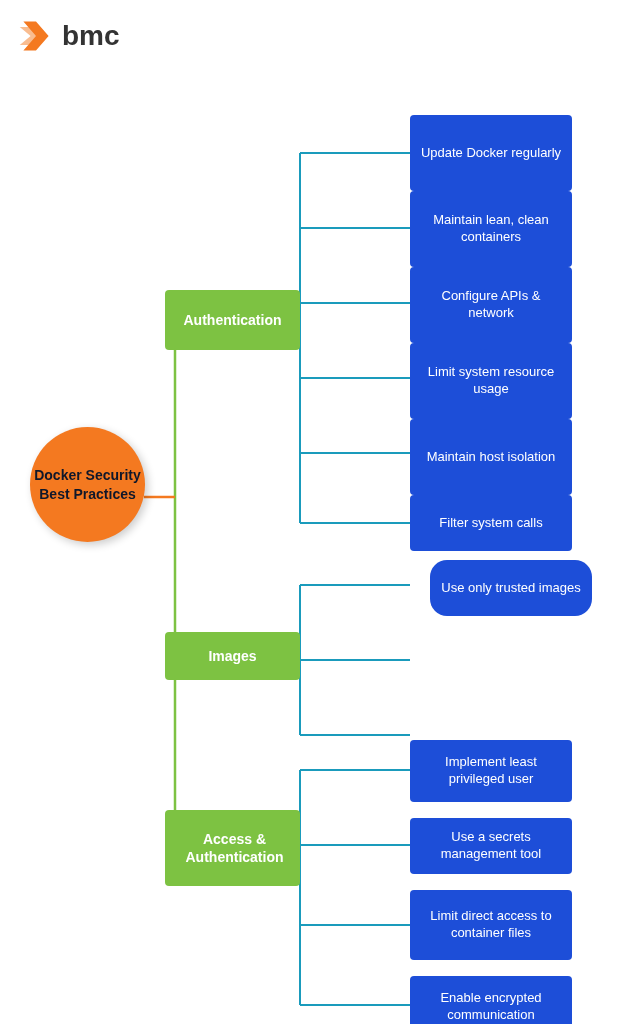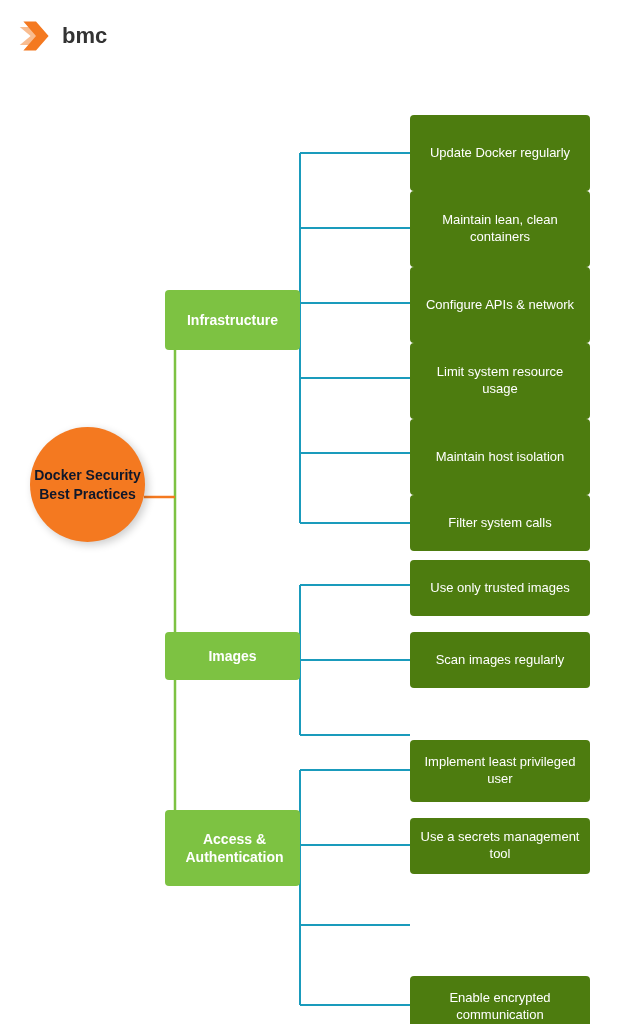--- a/index.html
+++ b/index.html
@@ -19,21 +19,21 @@
       left: 18px;
       display: flex;
       align-items: center;
       gap: 8px;
     }
     .bmc-logo-icon {
       width: 36px;
       height: 36px;
     }
     .bmc-text {
-      font-size: 22px;
+      font-size: 28px;
       font-weight: bold;
       color: #333;
     }
 
     
     .diagram {
       position: relative;
       width: 634px;
       top: 70px;
       padding-bottom: 40px;
@@ -74,22 +74,22 @@
       display: flex;
       align-items: center;
       justify-content: center;
       line-height: 1.3;
       z-index: 5;
     }
 
     
     .leaf-box {
       position: absolute;
-      width: 180px;
-      background: #4d7c0f;
+      width: 162px;
+      background: #1d4ed8;
       color: #fff;
       font-size: 13px;
       font-weight: normal;
       text-align: center;
       padding: 10px 8px;
       border-radius: 4px;
       display: flex;
       align-items: center;
       justify-content: center;
       line-height: 1.3;
@@ -155,21 +155,21 @@
     <line x1="300" y1="775" x2="410" y2="775" stroke="#1a9bbc" stroke-width="2"></line>
     <line x1="300" y1="855" x2="410" y2="855" stroke="#1a9bbc" stroke-width="2"></line>
     <line x1="300" y1="935" x2="410" y2="935" stroke="#1a9bbc" stroke-width="2"></line>
   </svg>
 
   <div class="center-circle" style="top:357px;">
     <span>Docker Security Best Practices</span>
   </div>
 
   <div class="category-box" style="left:165px; top:220px; height:60px;">
-    <span>Infrastructure</span>
+    <span>Authentication</span>
   </div>
 
   <div class="leaf-box" style="left:410px; top:45px; height:76px;">
     <span>Update Docker regularly</span>
   </div>
   <div class="leaf-box" style="left:410px; top:197px; height:76px;">
     <span>Configure APIs &amp; network</span>
   </div>
   <div class="leaf-box" style="left:410px; top:121px; height:76px;">
     <span>Maintain lean, clean containers</span>
@@ -181,35 +181,35 @@
     <span>Limit system resource usage</span>
   </div>
   <div class="leaf-box" style="left:410px; top:425px; height:56px;">
     <span>Filter system calls</span>
   </div>
 
   <div class="category-box" style="left:165px; top:562px; height:48px;">
     <span>Images</span>
   </div>
 
-  <div class="leaf-box" style="left:410px; top:490px; height:56px;">
+  <div class="leaf-box" style="left:430px; top:490px; height:56px;border-radius:17px;">
     <span>Use only trusted images</span>
-  </div>
-  <div class="leaf-box" style="left:410px; top:562px; height:56px;">
-    <span>Scan images regularly</span>
   </div>
 
   <div class="category-box" style="left:165px; top:740px; height:76px;padding-left:12px;">
     <span>Access &amp; Authentication</span>
   </div>
 
   <div class="leaf-box" style="left:410px; top:670px; height:62px;">
     <span>Implement least privileged user</span>
   </div>
   <div class="leaf-box" style="left:410px; top:748px; height:56px;text-align:center;">
     <span>Use a secrets management tool</span>
   </div>
+  <div class="leaf-box" style="left:410px; top:820px; height:70px;">
+    <span>Limit direct access to container files</span>
+  </div>
   <div class="leaf-box" style="left:410px; top:906px; height:62px;">
     <span>Enable encrypted communication</span>
   </div>
 
   <div class="diagram-spacer"></div>
 </div>
 
 </body></html>

